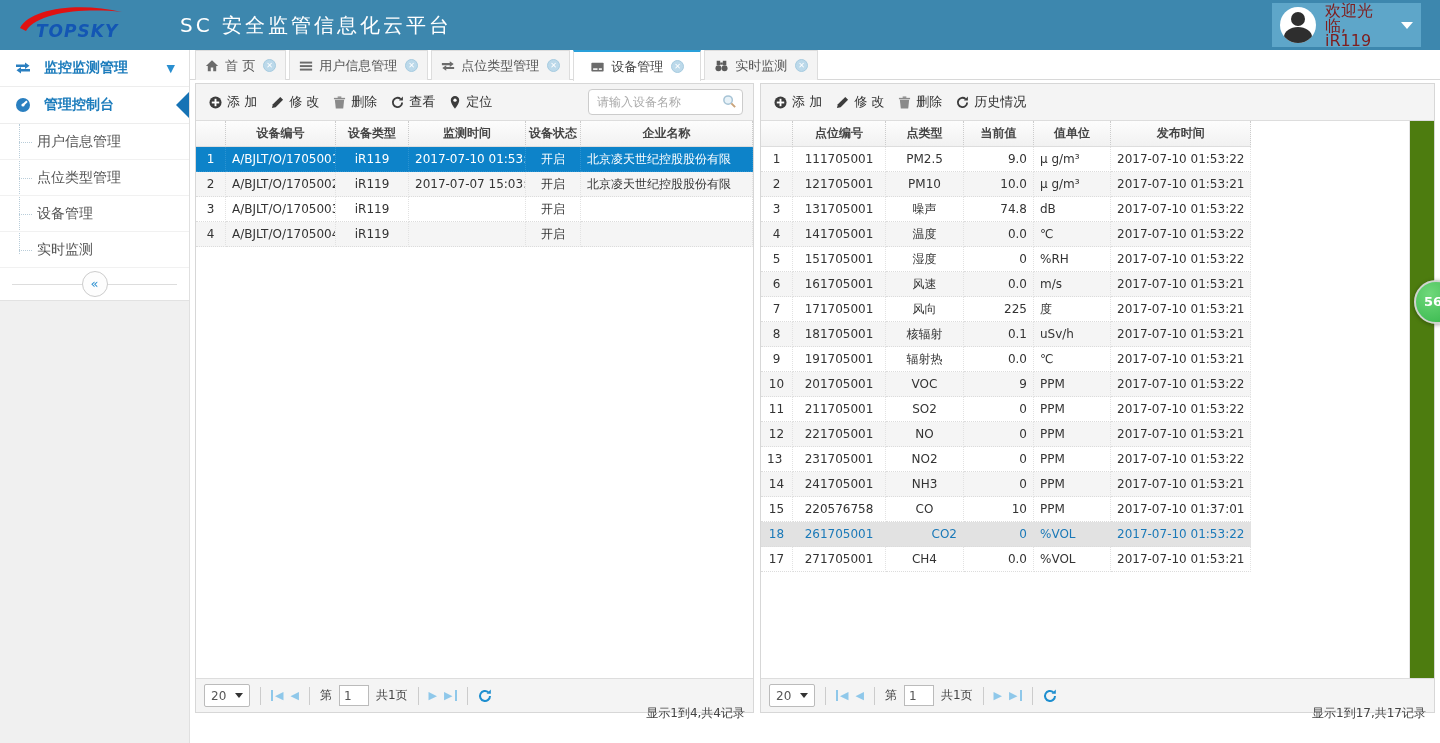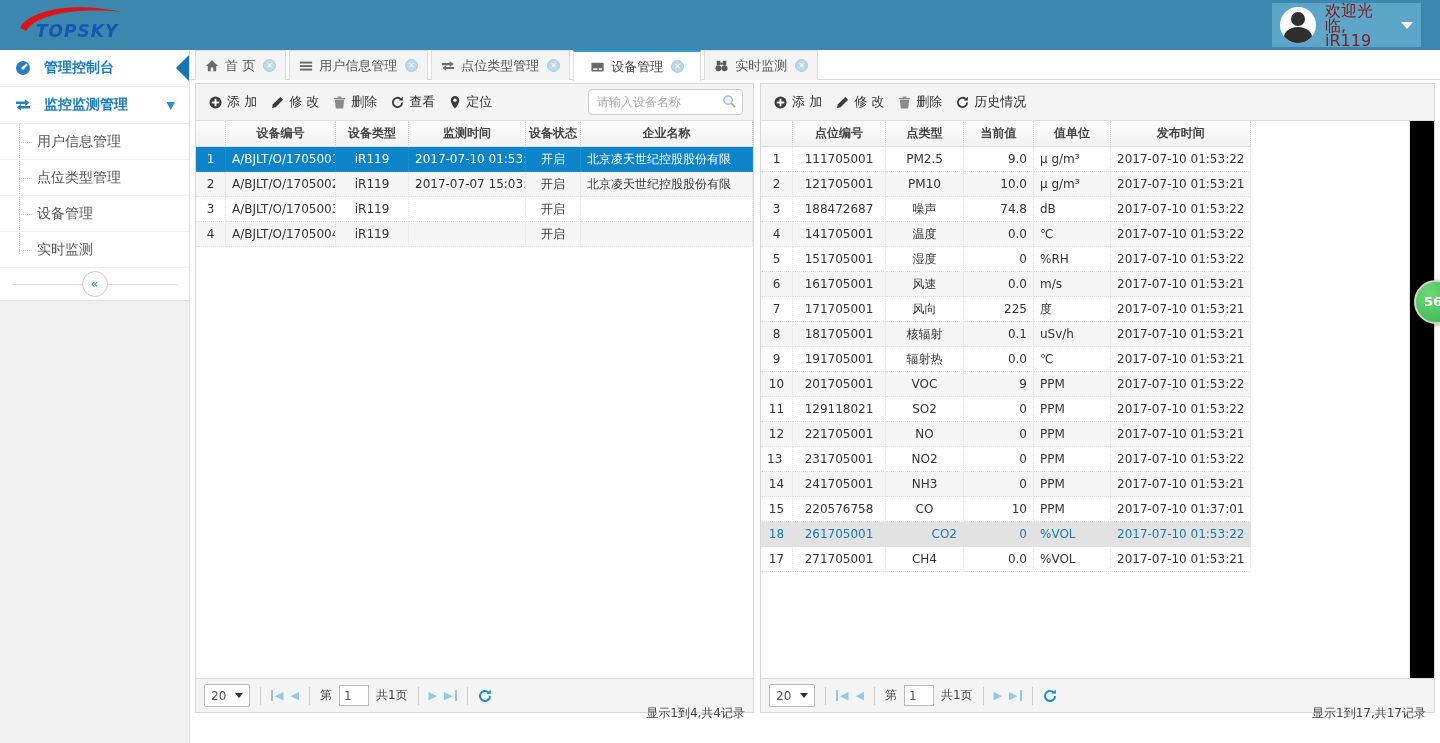--- a/index.html
+++ b/index.html
@@ -40,21 +40,21 @@
 
   
   .tabbar { height:30px; border-bottom:1px solid #d8d8d8; background:#fff; display:flex; padding-left:5px; }
   .tab { display:flex; align-items:center; gap:6px; padding:0 9px; background:#f4f4f4; border:1px solid #ddd; border-bottom:none; margin-right:3px; font-size:13px; color:#555; cursor:pointer; height:30px; }
   .tab.active { background:#fff; border-top:2px solid #29a0da; height:31px; margin-bottom:-1px; color:#444; z-index:2; padding:0 16px; }
   .tab .ticon { color:#6b6b6b; display:flex; }
   .tab-close { width:13px; height:13px; background:#bcd9ea; border:1px solid #a6cbe0; border-radius:50%; color:#fff; font-size:8px; line-height:11px; text-align:center; margin-left:2px; cursor:pointer; }
 
   
   .content { flex:1; background:#fff; display:flex; align-items:flex-start; padding:3px 5px 0 5px; gap:6px; }
-  .panel { border:1px solid #d7d7d7; background:#000000; display:flex; flex-direction:column; height:630px; }
+  .panel { border:1px solid #d7d7d7; background:#4d7c0f; display:flex; flex-direction:column; height:630px; }
   .left-panel { width:559px; flex-shrink:0; }
   .right-panel { flex:1; min-width:0; }
 
   .toolbar { height:37px; background:#f4f4f4; border-bottom:1px solid #ddd; display:flex; align-items:center; padding:0 6px; flex-shrink:0; }
   .tool-btn { display:flex; align-items:center; gap:5px; padding:4px 7px; font-size:13px; color:#333; cursor:pointer; border-radius:3px; }
   .tool-btn svg { display:block; }
   .search-wrap { margin-left:auto; position:relative; margin-right:4px; }
   .search-input { width:155px; height:26px; border:1px solid #ccc; border-radius:4px; padding:0 26px 0 8px; font-size:12px; color:#333; outline:none; font-family:inherit; }
   .search-input::placeholder { color:#aaa; }
   .search-icon { position:absolute; right:6px; top:5px; }
@@ -88,48 +88,49 @@
 
 <div class="app">
 
   <header class="topbar">
     <div class="logo">
       <svg class="logo-swoosh" width="120" height="28" viewBox="0 0 120 28">
         <path d="M6 24 C 16 4, 66 -2, 108 8 C 70 4, 24 8, 12 27 Z" fill="#e01212"></path>
       </svg>
       <span class="logo-text">TOPSKY</span>
     </div>
+    <div class="app-title">SC  安全监管信息化云平台</div>
     <div class="user-box">
       <div class="avatar"></div>
       <div class="welcome">
         <div>欢迎光临,</div>
         <div>iR119</div>
       </div>
       <div class="caret-down"></div>
     </div>
   </header>
 
   <div class="body-row">
 
     <aside class="sidebar">
+      <div class="side-item">
+        <svg width="16" height="16" viewBox="0 0 16 16" fill="#2a7fc0">
+            <path d="M3 4.5h7v-2l4.5 3.2L10 9V7H1V4.5h2z"></path>
+            <path d="M13 11.5H6v2L1.5 10.3 6 7v2h9v2.5h-2z"></path>
+          </svg>
+        <span>监控监测管理</span>
+        <span class="chev">▼</span>
+      </div>
       <div class="side-item active">
         <svg width="16" height="16" viewBox="0 0 16 16">
             <circle cx="8" cy="8" r="7" fill="#2a7fc0"></circle>
             <line x1="8" y1="8" x2="12" y2="4.2" stroke="#fff" stroke-width="2"></line>
             <circle cx="8" cy="8" r="1.6" fill="#fff"></circle>
           </svg>
         <span>管理控制台</span>
-      </div>
-      <div class="side-item">
-        <svg width="16" height="16" viewBox="0 0 16 16" fill="#2a7fc0">
-            <path d="M3 4.5h7v-2l4.5 3.2L10 9V7H1V4.5h2z"></path>
-            <path d="M13 11.5H6v2L1.5 10.3 6 7v2h9v2.5h-2z"></path>
-          </svg>
-        <span>监控监测管理</span>
-        <span class="chev">▼</span>
       </div>
       <div class="submenu">
         <div class="submenu-item">
             <span>用户信息管理</span>
           </div>
         <div class="submenu-item">
             <span>点位类型管理</span>
           </div>
         <div class="submenu-item">
             <span>设备管理</span>
@@ -395,21 +396,21 @@
                   <tr class="striped">
                     <td style="text-align: center;">2</td>
                     <td style="text-align: center;">121705001</td>
                     <td style="text-align: center;">PM10</td>
                     <td style="text-align: right;">10.0</td>
                     <td style="text-align: left;">μ g/m³</td>
                     <td style="text-align: center;">2017-07-10 01:53:21</td>
                   </tr>
                   <tr>
                     <td style="text-align: center;">3</td>
-                    <td style="text-align: center;">188472687</td>
+                    <td style="text-align: center;">131705001</td>
                     <td style="text-align: center;">噪声</td>
                     <td style="text-align: right;">74.8</td>
                     <td style="text-align: left;">dB</td>
                     <td style="text-align: center;">2017-07-10 01:53:22</td>
                   </tr>
                   <tr class="striped">
                     <td style="text-align: center;">4</td>
                     <td style="text-align: center;">141705001</td>
                     <td style="text-align: center; font-family: Liberation Mono, monospace;">温度</td>
                     <td style="text-align: right;">0.0</td>
@@ -459,21 +460,21 @@
                   <tr class="striped">
                     <td style="text-align: center;">10</td>
                     <td style="text-align: center;">201705001</td>
                     <td style="text-align: center;">VOC</td>
                     <td style="text-align: right;">9</td>
                     <td style="text-align: left;">PPM</td>
                     <td style="text-align: center;">2017-07-10 01:53:22</td>
                   </tr>
                   <tr>
                     <td style="text-align: center;">11</td>
-                    <td style="text-align: center;">129118021</td>
+                    <td style="text-align: center;">211705001</td>
                     <td style="text-align: center;">SO2</td>
                     <td style="text-align: right;">0</td>
                     <td style="text-align: left;">PPM</td>
                     <td style="text-align: center;">2017-07-10 01:53:22</td>
                   </tr>
                   <tr class="striped">
                     <td style="text-align: center;">12</td>
                     <td style="text-align: center;">221705001</td>
                     <td style="text-align: center;">NO</td>
                     <td style="text-align: right;">0</td>

